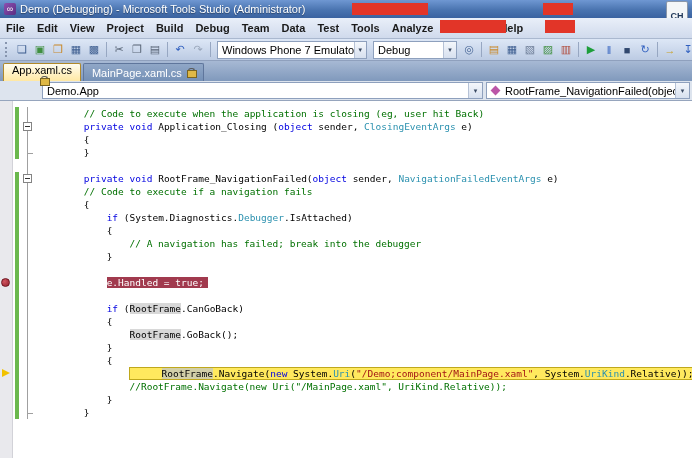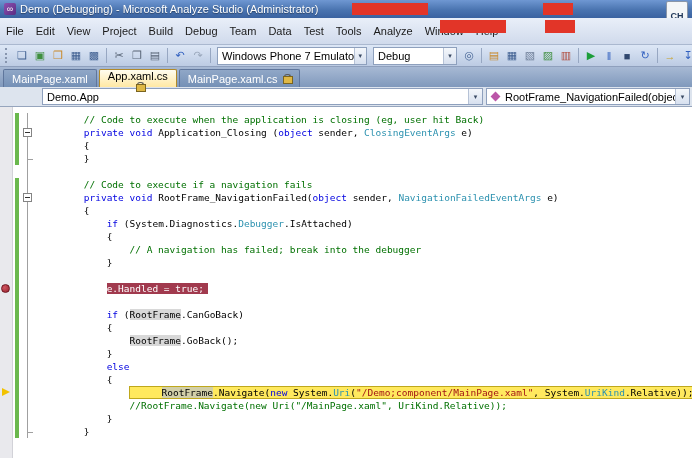--- a/index.html
+++ b/index.html
@@ -16,22 +16,22 @@
   .redact { position:absolute; background:#e23528; }
   .r1 { left:352px; top:3px; width:76px; height:12px; }
   .r2 { left:543px; top:3px; width:30px; height:12px; }
   .r3 { left:440px; top:2px; width:66px; height:13px; }
   .r4 { left:545px; top:2px; width:30px; height:13px; }
   .langbox { position:absolute; right:4px; top:1px; min-width:22px; height:30px; background:#f4f6f8;
     border:1px solid #8a96a8; border-radius:2px; color:#1d3557; font-size:9px; font-weight:bold;
     display:flex; align-items:center; justify-content:center; padding:0 3px; }
 
   
-  .menubar { height:27px; flex:none; position:relative; display:flex; align-items:center;
-    background:linear-gradient(#e9eff9,#d0daec); border-bottom:1px solid #aab8cf; color:#1a1a1a; }
+  .menubar { height:21px; flex:none; position:relative; display:flex; align-items:center;
+    background:linear-gradient(#e9eff9,#d0daec); border-bottom:1px solid #aab8cf; color:#1a1a1a;font-weight:bold; }
   .menu-item { padding:0 6px; line-height:16px; cursor:default; }
 
   
   .toolbar { height:22px; flex:none; display:flex; align-items:center; padding:0 4px;
     background:linear-gradient(#dde7f6,#bccbe3); border-bottom:1px solid #8fa0bd; }
   .grip { width:4px; height:15px; border-left:2px dotted #8795ae; margin:0 4px 0 1px; flex:none; }
   .tb-icon { width:18px; height:18px; display:inline-flex; align-items:center; justify-content:center;
     font-size:11px; border-radius:2px; flex:none; cursor:default; }
   .tb-sep { width:1px; height:15px; background:#97a7c2; margin:0 3px; display:inline-block; flex:none; }
   .tcombo { display:inline-flex; align-items:center; height:18px; background:#fff;
@@ -98,21 +98,21 @@
   .hl-cur { background:#ffe95e; outline:1px solid #bfa81c;padding-left:32px; }
   .hl-cur .tk-sym { background:#d2cfa8; }
 </style>
 </head>
 <body>
 
 <div class="vs">
 
   <div class="titlebar">
     <div class="vslogo">∞</div>
-    <span class="title">Demo (Debugging) - Microsoft Analyze Studio (Administrator)</span>
+    <span class="title">Demo (Debugging) - Microsoft Tools Studio (Administrator)</span>
     <div class="redact r1"></div>
     <div class="redact r2"></div>
     <div class="langbox">CH</div>
   </div>
 
   <div class="menubar" id="menubar">
     <div class="redact r3"></div>
     <div class="redact r4"></div>
   <span class="menu-item">File</span>
       <span class="menu-item">Edit</span>
@@ -169,23 +169,20 @@
         <span class="tb-icon" style="color: rgb(47, 95, 191);">‖</span>
         <span class="tb-icon" style="color: rgb(48, 71, 110);">■</span>
         <span class="tb-icon" style="color: rgb(47, 95, 191);">↻</span>
         <span class="tb-sep"></span>
         <span class="tb-icon" style="color: rgb(201, 162, 39);">→</span>
         <span class="tb-icon" style="color: rgb(47, 95, 191);">↧</span>
       </span>
   </div>
 
   <div class="tabbar" id="tabbar">
-      <div class="tab">
-        <span>MainPage.xaml</span>
-      </div>
       <div class="tab active">
         <span>App.xaml.cs</span>
         <span class="lock-icon"></span>
       </div>
       <div class="tab">
         <span>MainPage.xaml.cs</span>
         <span class="lock-icon"></span>
       </div>
     </div>
 
@@ -242,31 +239,31 @@
         <div class="om">
           <div class="oline"></div>
         </div>
         <pre class="code"></pre>
       </div>
       <div class="cl">
         <div class="gm"></div>
         <div class="chm chg"></div>
         <div class="om">
           <div class="oline"></div>
+          <div class="obox"></div>
+        </div>
+        <pre class="code">        <span><span class="tk-k">private</span><span class="tk-p"> </span><span class="tk-k">void</span><span class="tk-p"> RootFrame_NavigationFailed(</span><span class="tk-k">object</span><span class="tk-p"> sender, </span><span class="tk-t">NavigationFailedEventArgs</span><span class="tk-p"> e)</span></span></pre>
+      </div>
+      <div class="cl">
+        <div class="gm"></div>
+        <div class="chm chg"></div>
+        <div class="om">
+          <div class="oline"></div>
         </div>
         <pre class="code">        <span><span class="tk-c">// Code to execute if a navigation fails</span></span></pre>
-      </div>
-      <div class="cl">
-        <div class="gm"></div>
-        <div class="chm chg"></div>
-        <div class="om">
-          <div class="oline"></div>
-          <div class="obox"></div>
-        </div>
-        <pre class="code">        <span><span class="tk-k">private</span><span class="tk-p"> </span><span class="tk-k">void</span><span class="tk-p"> RootFrame_NavigationFailed(</span><span class="tk-k">object</span><span class="tk-p"> sender, </span><span class="tk-t">NavigationFailedEventArgs</span><span class="tk-p"> e)</span></span></pre>
       </div>
       <div class="cl">
         <div class="gm"></div>
         <div class="chm chg"></div>
         <div class="om">
           <div class="oline"></div>
         </div>
         <pre class="code">        <span><span class="tk-p">{</span></span></pre>
       </div>
       <div class="cl">
@@ -358,28 +355,20 @@
           <div class="oline"></div>
         </div>
         <pre class="code">            <span><span class="tk-p">}</span></span></pre>
       </div>
       <div class="cl">
         <div class="gm"></div>
         <div class="chm chg"></div>
         <div class="om">
           <div class="oline"></div>
         </div>
-        <pre class="code">            <span><span class="tk-k">else</span></span></pre>
-      </div>
-      <div class="cl">
-        <div class="gm"></div>
-        <div class="chm chg"></div>
-        <div class="om">
-          <div class="oline"></div>
-        </div>
         <pre class="code">            <span><span class="tk-p">{</span></span></pre>
       </div>
       <div class="cl">
         <div class="gm">
           <div class="curarrow"></div>
         </div>
         <div class="chm chg"></div>
         <div class="om">
           <div class="oline"></div>
         </div>

